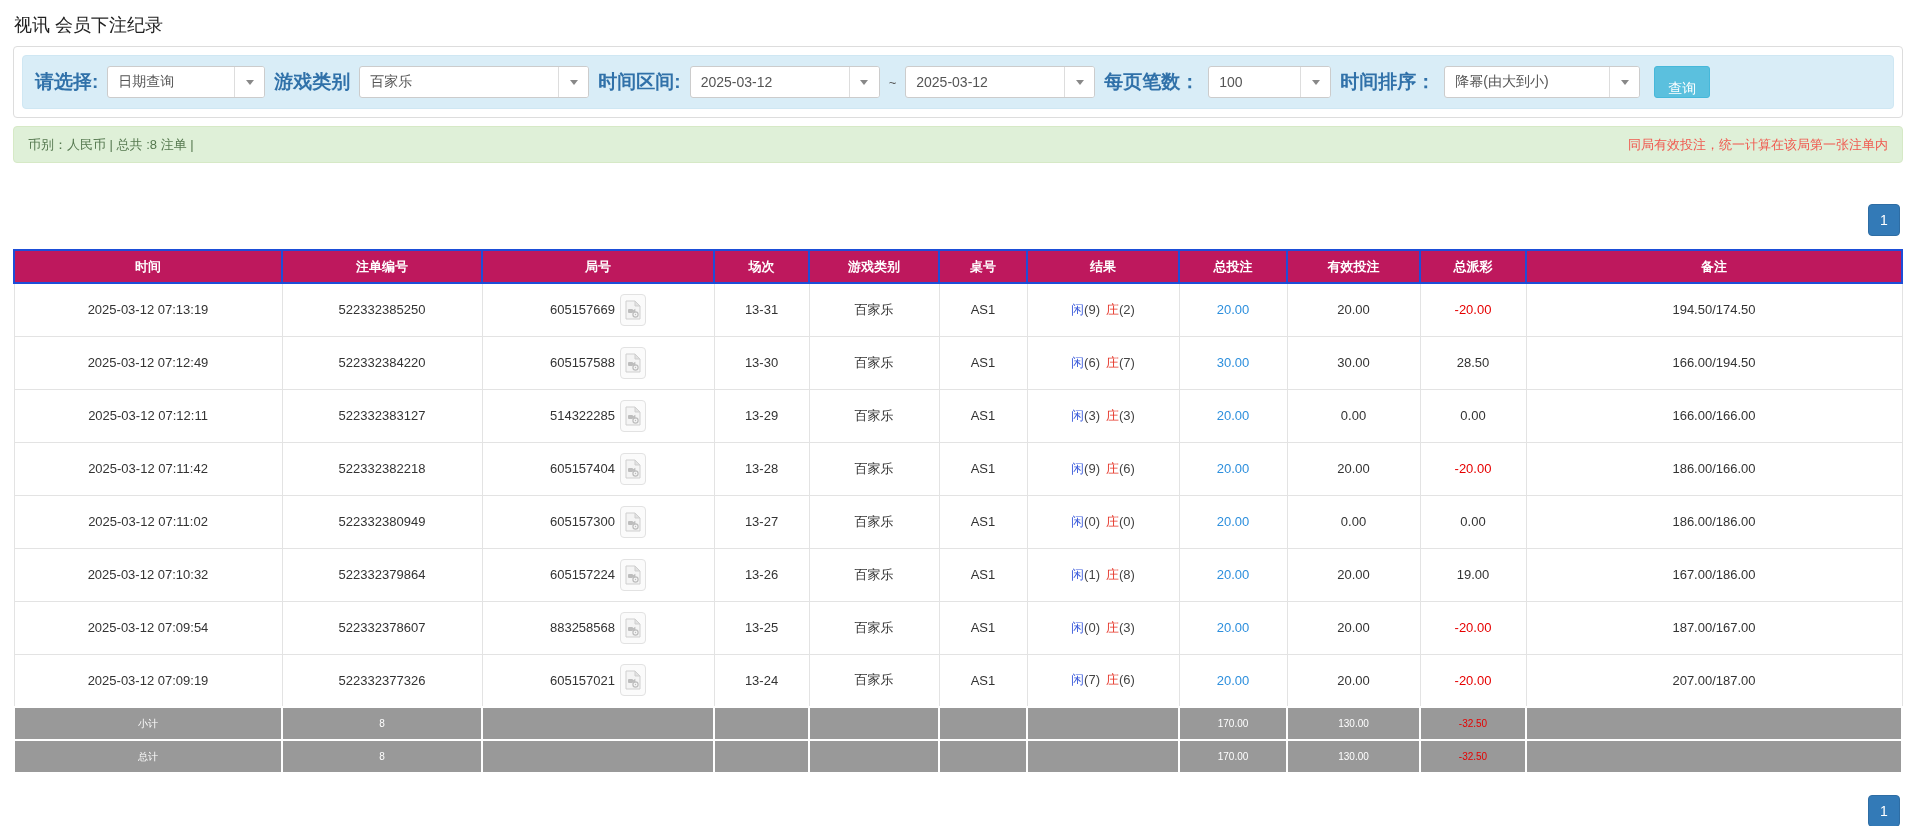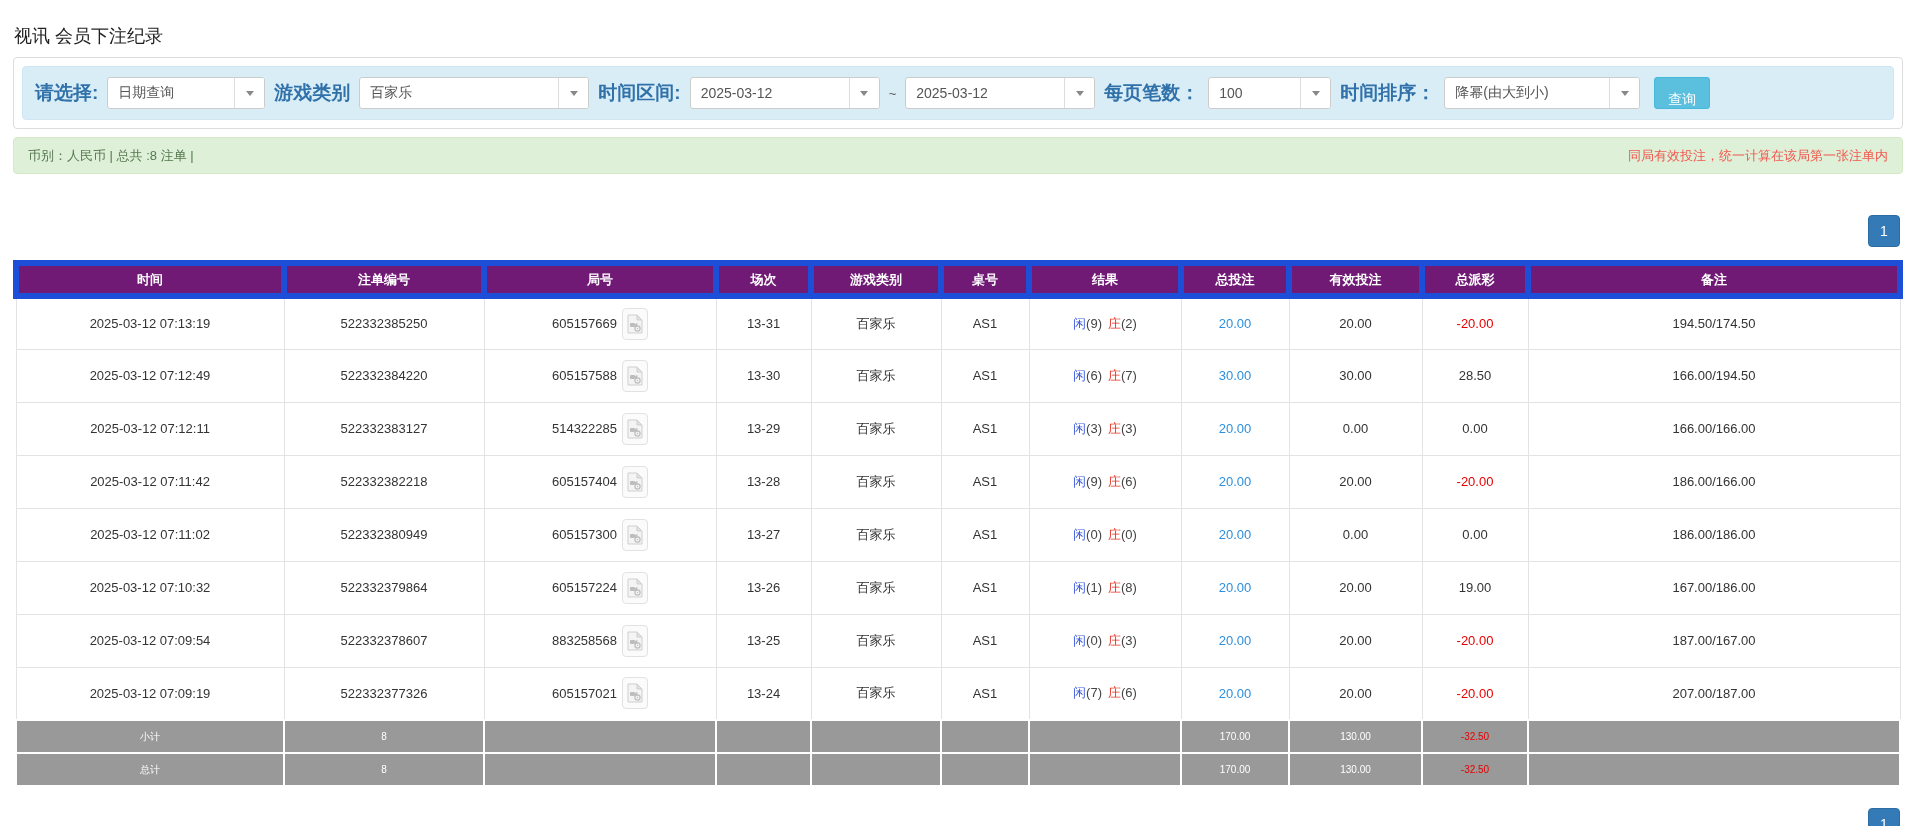--- a/index.html
+++ b/index.html
@@ -1,21 +1,21 @@
 <!DOCTYPE html>
 <html><head>
 <meta charset="utf-8">
 <style>
   * { box-sizing: border-box; }
   html,body { margin:0; padding:0; }
   body {
     width:1916px; height:826px; overflow:hidden; background:#fff;
     font-family:"Liberation Sans","DejaVu Sans",sans-serif; color:#333;
   }
-  .page-title { font-size:18px; color:#222; padding:24px 14px 9px; }
+  .page-title { font-size:18px; color:#222; padding:13px 14px 9px; }
 
   
   .filter-wrap { margin:0 13px; border:1px solid #ddd; border-radius:4px; padding:8px; background:#fff; }
   .filter-bar { background:#d9edf7; border:1px solid #cfe7f3; border-radius:4px; padding:10px 12px;
                 display:flex; align-items:center; gap:9px; }
   .f-label { color:#3071a9; font-weight:bold; font-size:19px; white-space:nowrap; }
   .tilde { color:#555; font-size:13px; }
   .combo { display:flex; height:32px; background:#fff; border:1px solid #ccc; border-radius:3px;
            overflow:hidden; align-items:stretch; flex:none; }
   .combo-text { padding:0 10px; font-size:14px; color:#555; display:flex; align-items:center; flex:1;
@@ -38,21 +38,21 @@
 
   
   .pagination-top { margin:41px 16px 13px; display:flex; justify-content:flex-end; }
   .pagination-bottom { margin:21px 16px 0; display:flex; justify-content:flex-end; }
   .page-btn { width:32px; height:32px; background:#337ab7; border:1px solid #2e6da4; color:#fff;
               border-radius:4px; font-size:14px; display:flex; align-items:center; justify-content:center;
               cursor:pointer; }
 
   
   table { width:1890px; margin:0 13px; border-collapse:collapse; table-layout:fixed; font-size:13px; }
-  thead th { background:#701a75; color:#fff; border:6px solid #1d4ed8; height:33px;
+  thead th { background:#be185d; color:#fff; border:2px solid #1d4ed8; height:33px;
              font-weight:bold; text-align:center; }
   tbody td { height:53px; border:1px solid #e3e3e3; text-align:center; color:#333; background:#fff;
              overflow:hidden; }
   tfoot td { height:33px; background:#999; color:#fff; border:2px solid #fff; text-align:center;
              font-size:10px; }
   .link-blue { color:#2d8fdd; cursor:pointer; }
   .neg { color:#e60000; }
   .player { color:#3b5bdb; }
   .banker { color:#e53528; }
   .score { color:#444; }

